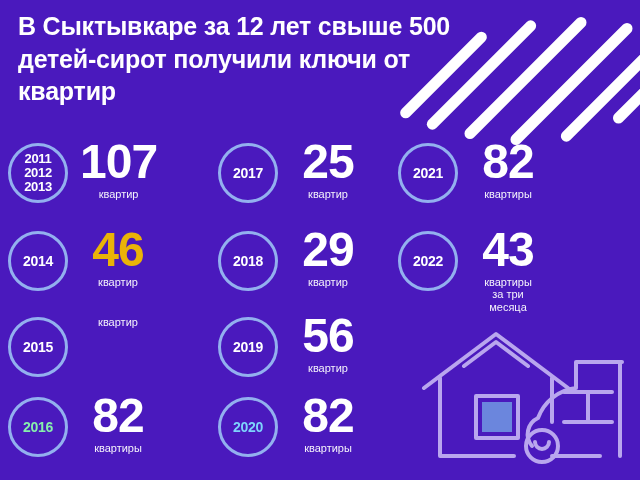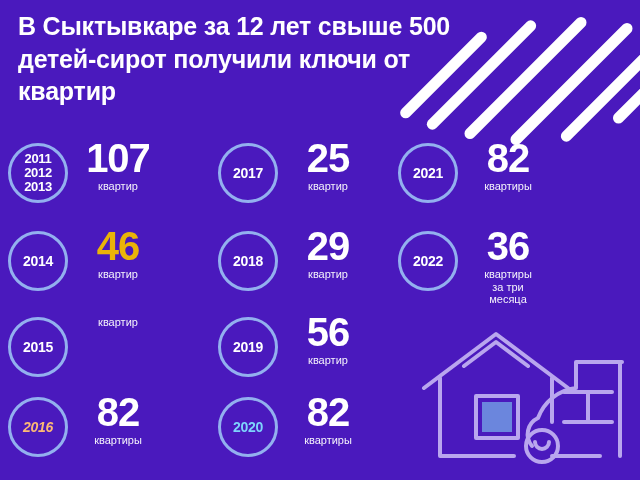--- a/index.html
+++ b/index.html
@@ -102,21 +102,21 @@
     letter-spacing: -0.3px;
   }
   .circle.multi .years { font-size: 13px; }
 
   .figures {
     margin-left: 12px;
     text-align: center;
     min-width: 76px;
   }
   .value {
-    font-size: 40px;
+    font-size: 48px;
     font-weight: bold;
     line-height: 0.96;
     color: #ffffff;
     letter-spacing: -1px;
   }
   .unit {
     margin-top: 3px;
     font-size: 11px;
     font-weight: normal;
     line-height: 1.12;
@@ -175,21 +175,21 @@
         <div class="stat" style="top: 178px; left: 0px;">
           <div class="circle" style="border-color: rgb(147, 176, 239);">
             <div class="years" style="color: rgb(255, 255, 255);">2015</div>
           </div>
           <div class="figures">
             <div class="unit" style="color: rgb(244, 242, 251);">квартир</div>
           </div>
         </div>
         <div class="stat" style="top: 258px; left: 0px;">
           <div class="circle" style="border-color: rgb(147, 176, 239);">
-            <div class="years" style="color: #fdba74; font-style: italic;">2016</div>
+            <div class="years" style="color: #86efac;">2016</div>
           </div>
           <div class="figures">
             <div class="value" style="color: rgb(255, 255, 255);">82</div>
             <div class="unit" style="color: rgb(244, 242, 251);">квартиры</div>
           </div>
         </div>
       </div>
     <div class="col col-1">
         <div class="stat" style="top: 4px; left: 0px;">
           <div class="circle" style="border-color: rgb(147, 176, 239);">
@@ -236,21 +236,21 @@
           <div class="figures">
             <div class="value" style="color: rgb(255, 255, 255);">82</div>
             <div class="unit" style="color: rgb(244, 242, 251);">квартиры</div>
           </div>
         </div>
         <div class="stat" style="top: 92px; left: 0px;">
           <div class="circle" style="border-color: rgb(147, 176, 239);">
             <div class="years" style="color: rgb(255, 255, 255);">2022</div>
           </div>
           <div class="figures">
-            <div class="value" style="color: rgb(255, 255, 255);">36</div>
+            <div class="value" style="color: rgb(255, 255, 255);">43</div>
             <div class="unit" style="color: rgb(244, 242, 251);">квартиры
 за три
 месяца</div>
           </div>
         </div>
       </div>
   </div>
 
   <svg class="illus" viewBox="0 0 220 160">
     <g fill="none" stroke="#b9a6ee" stroke-width="4" stroke-linecap="round" stroke-linejoin="round">

